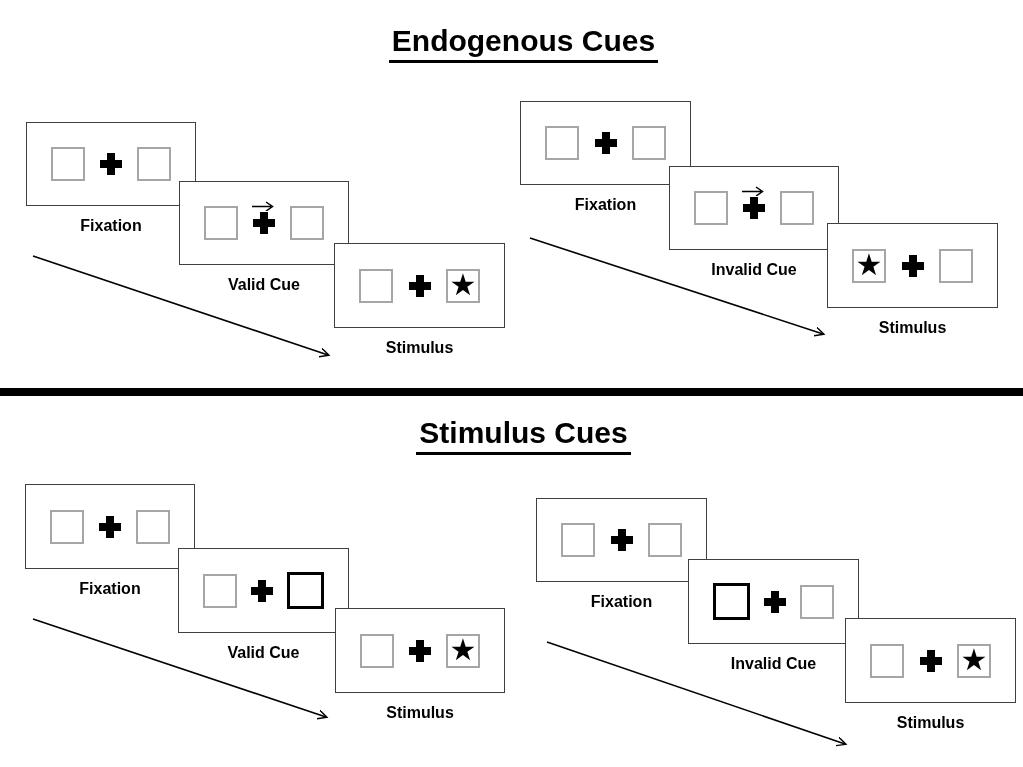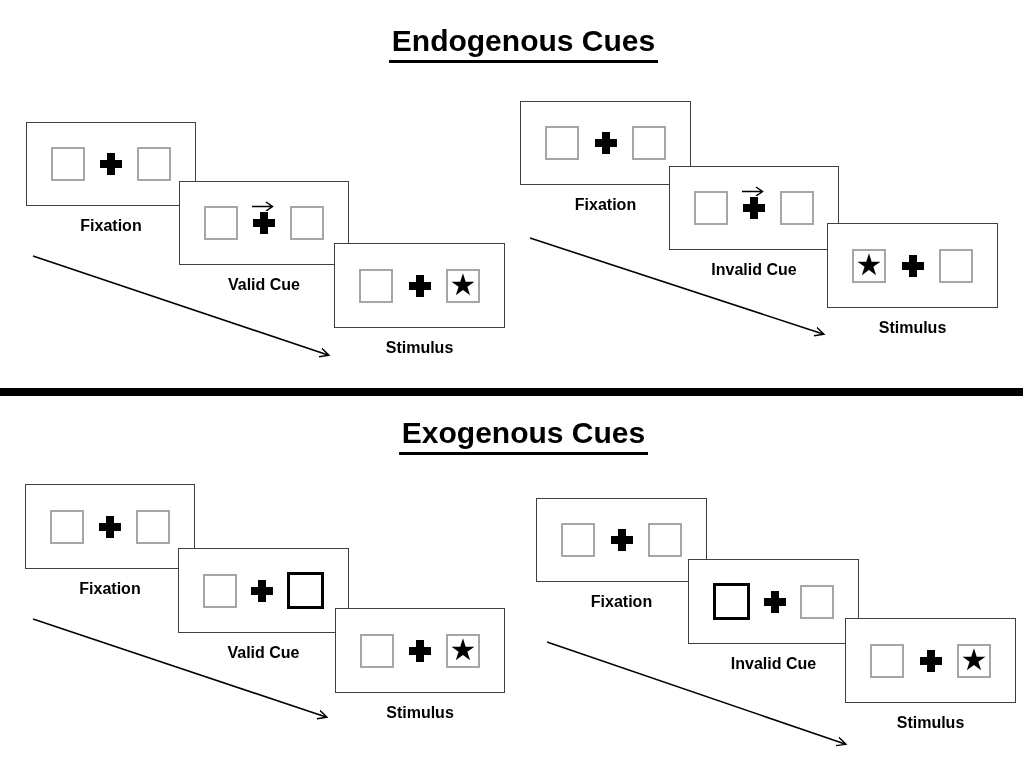--- a/index.html
+++ b/index.html
@@ -125,21 +125,21 @@
     <div class="cue-center">
         <div class="plus"></div>
       </div>
     <div class="sq"></div>
   </div>
   <div class="plabel" style="left:827px;top:316px;width:171px;">Stimulus</div>
 
   <div class="divider" style="top:388px;"></div>
 
   <div class="title" style="top:416px;">
-    <span>Exogenous Cues</span>
+    <span>Stimulus Cues</span>
   </div>
 
   <svg class="tl-arrow" style="left:28px;top:613px;" width="315" height="116">
     <defs>
         <marker id="ah3" markerWidth="12" markerHeight="12" refX="8" refY="4.5" orient="auto" markerUnits="userSpaceOnUse">
       <path d="M0 0 L9 4.5 L0 9" fill="none" stroke="#000" stroke-width="1.4"></path>
     </marker>
       </defs>
     <line x1="5" y1="6" x2="298" y2="104" stroke="#000" stroke-width="1.6" marker-end="url(#ah3)"></line>
   </svg>

